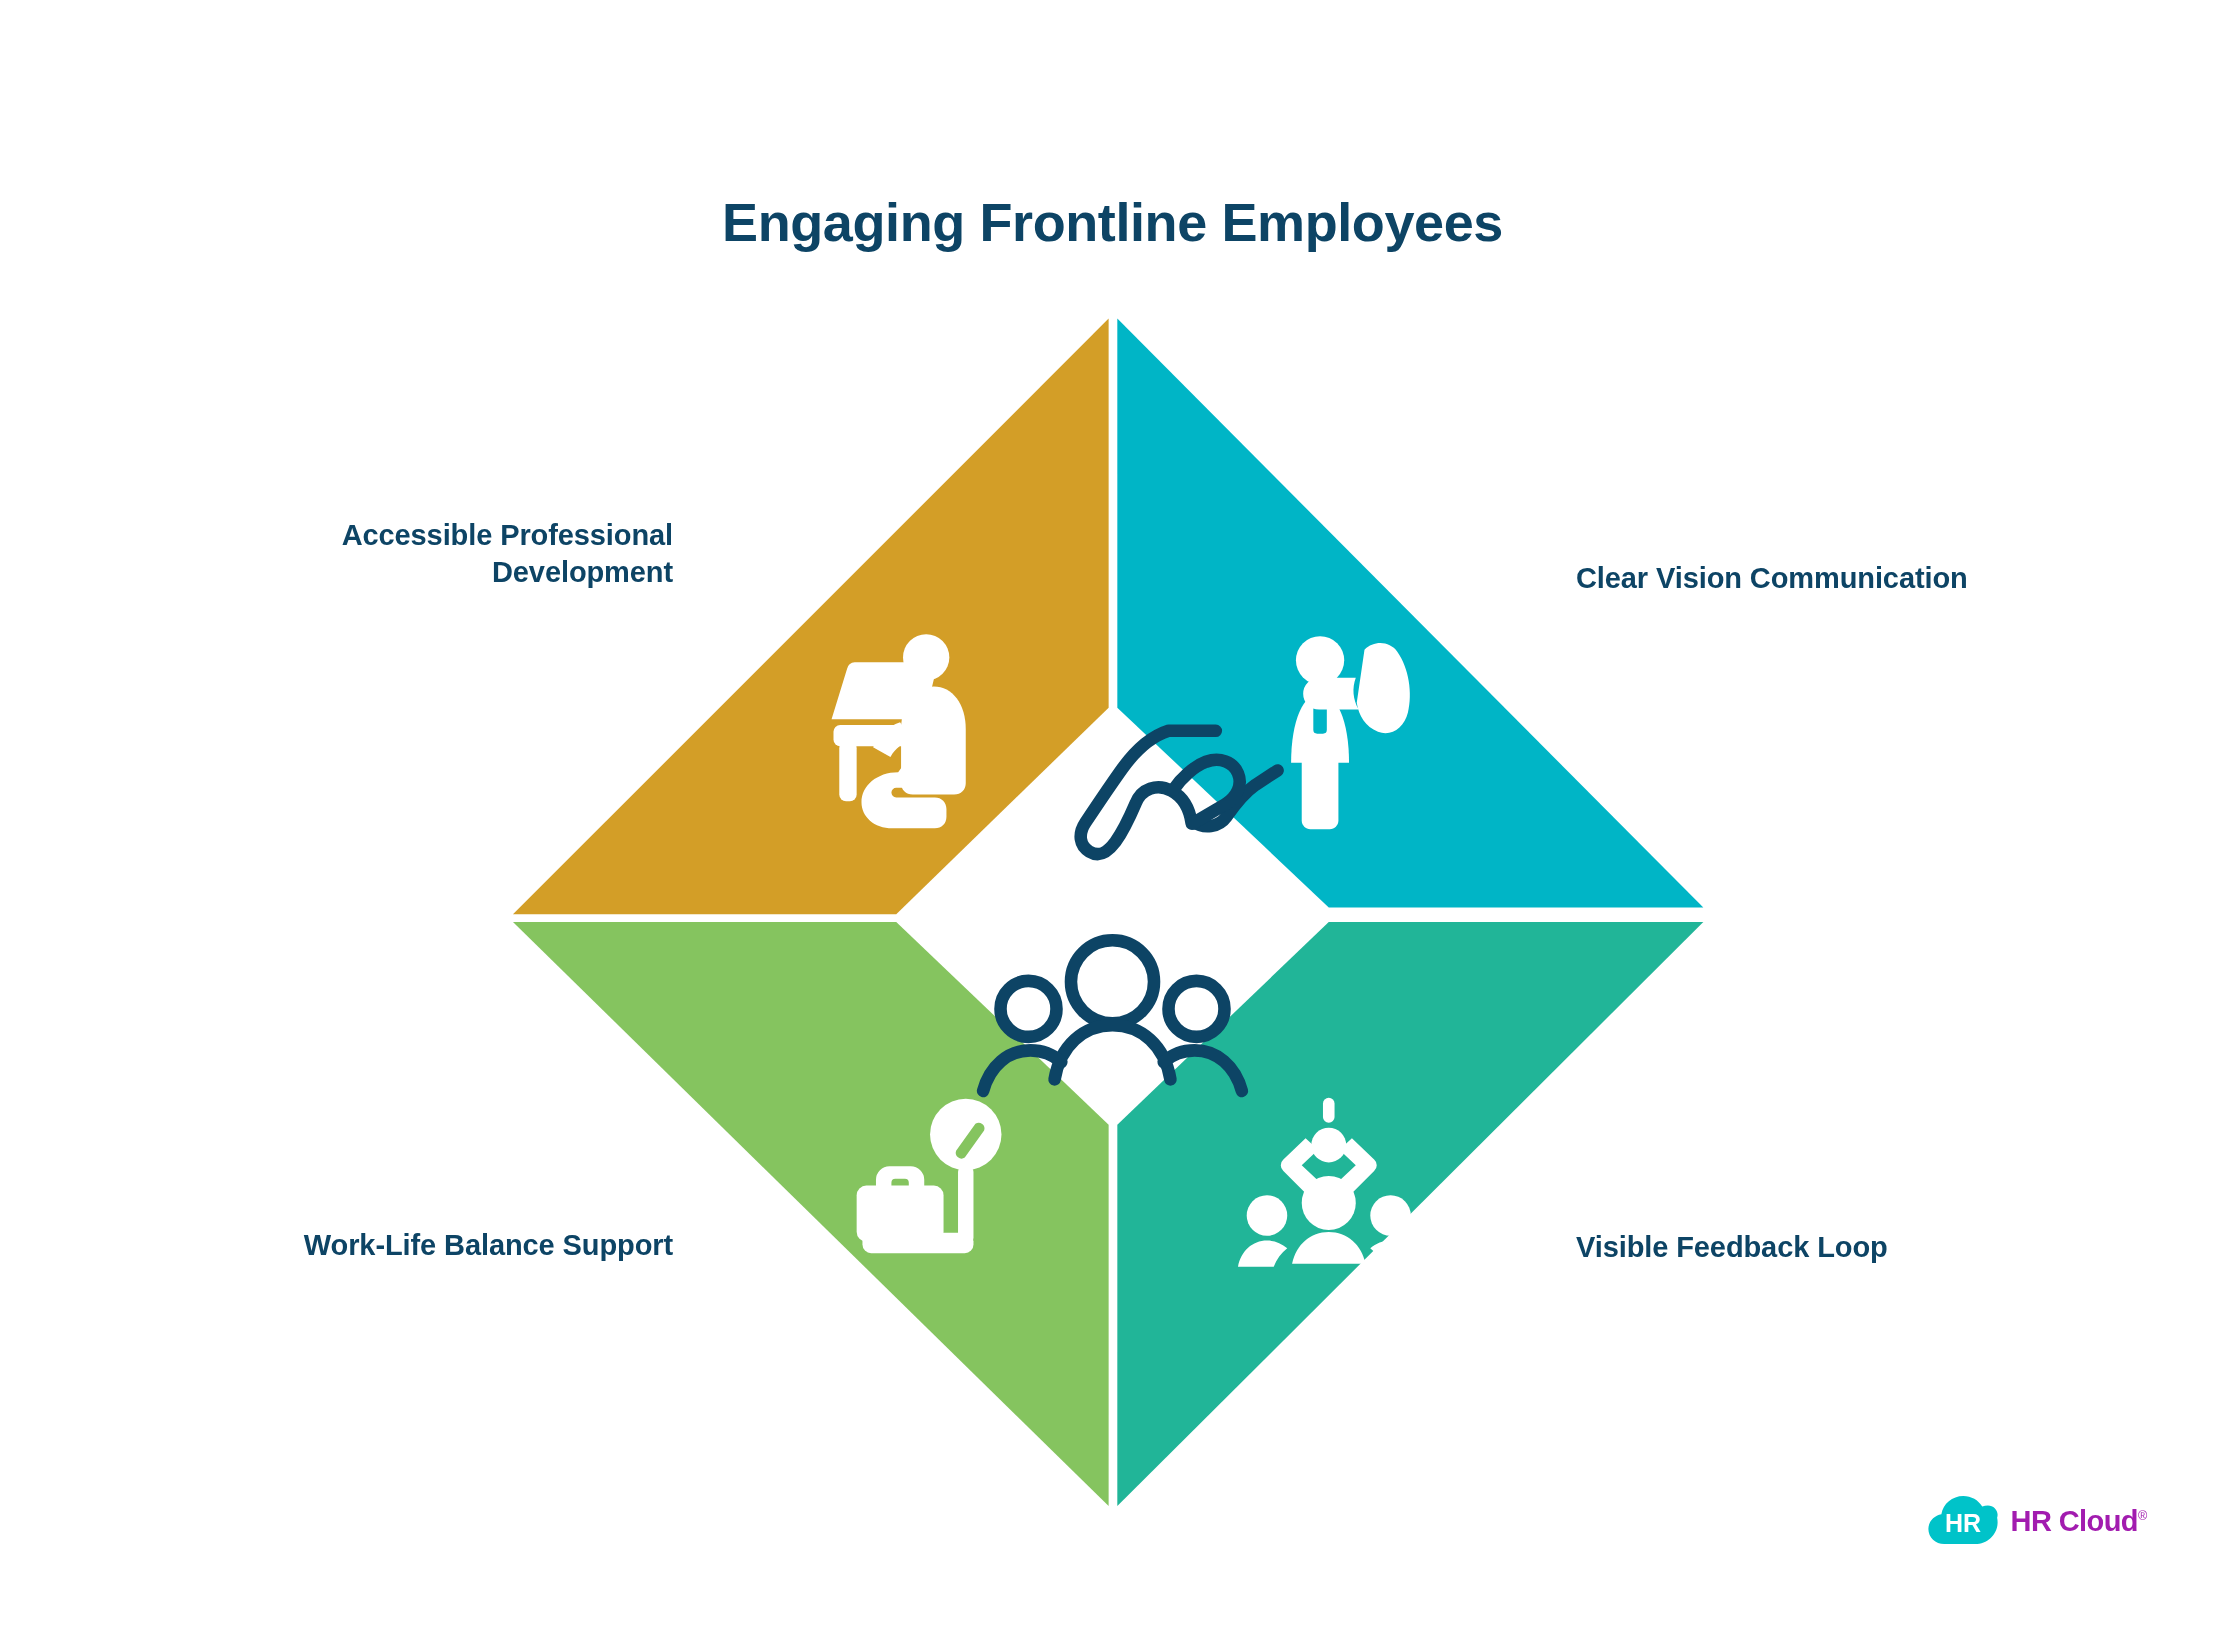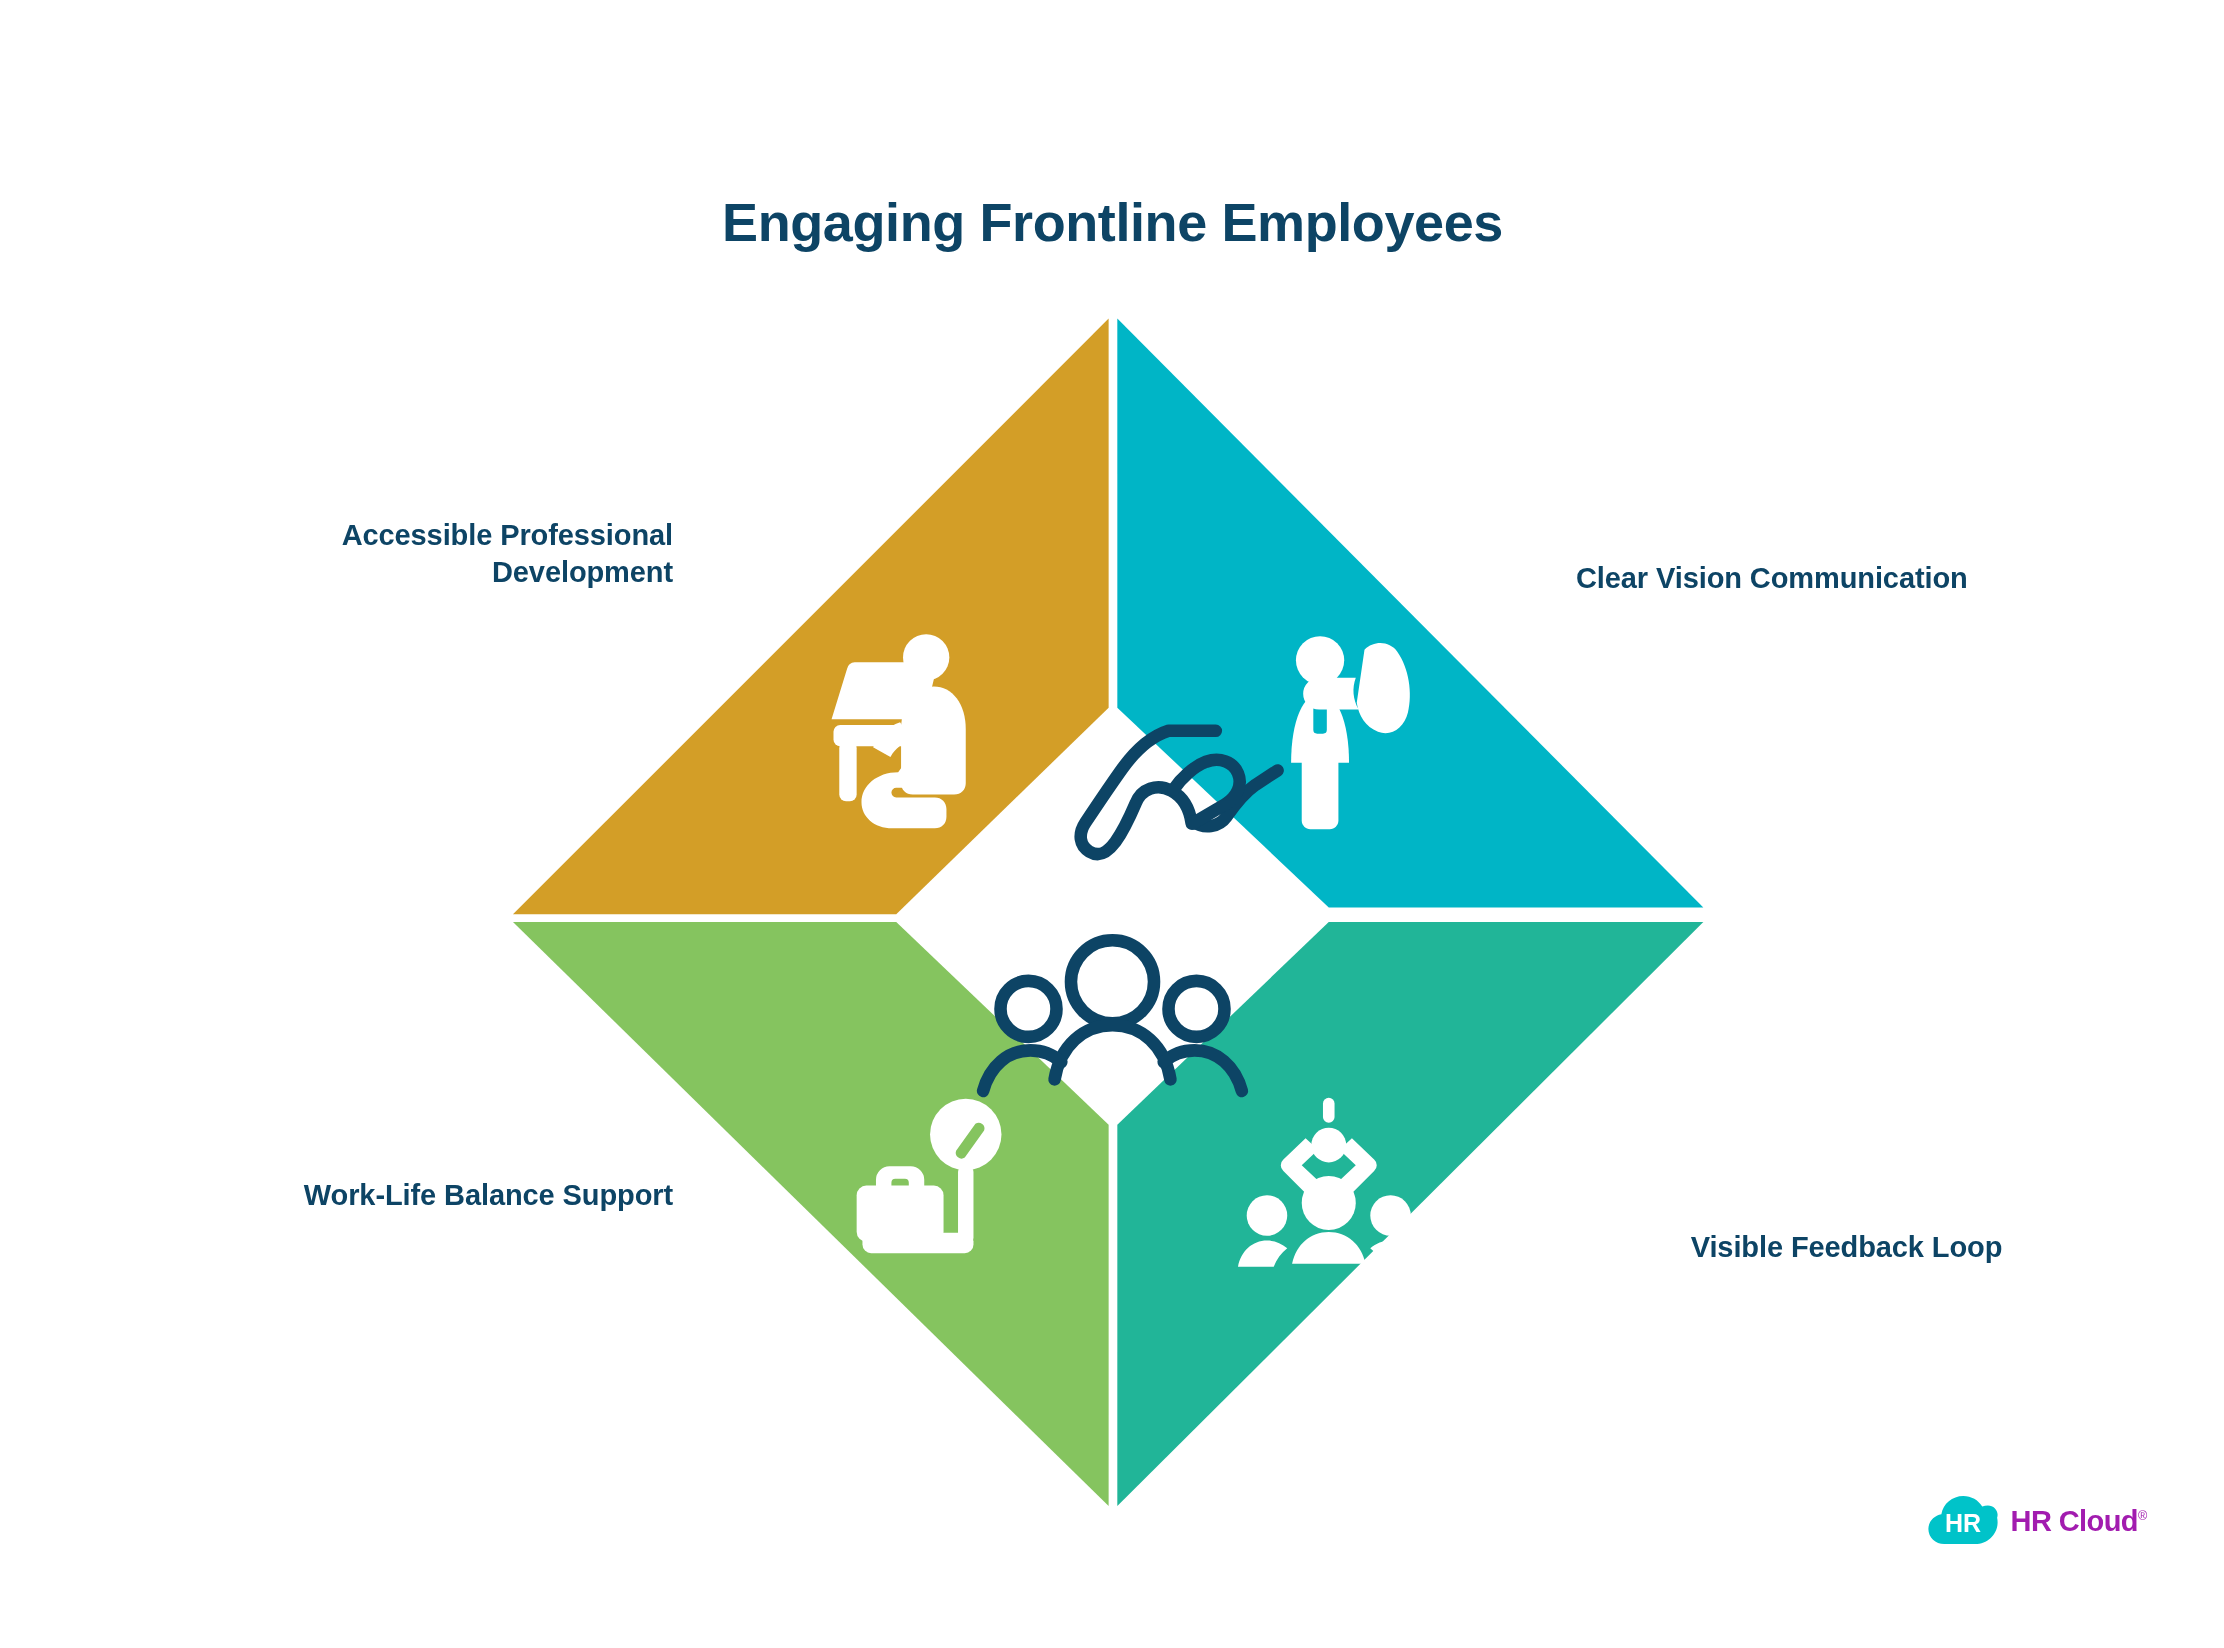--- a/index.html
+++ b/index.html
@@ -61,28 +61,28 @@
     width: 502px;
   }
   .label-top-right {
     left: 1576px;
     top: 560px;
     text-align: left;
     width: 541px;
   }
   .label-bottom-left {
     right: 1552px;
-    top: 1177px;
+    top: 1227px;
     text-align: right;
     width: 541px;
   }
   .label-bottom-right {
     left: 1576px;
     top: 1229px;
-    text-align: center;
+    text-align: left;
     width: 541px;
   }
 
   
   #logo {
     position: absolute;
     left: 1928px;
     top: 1496px;
     display: flex;
     align-items: center;

